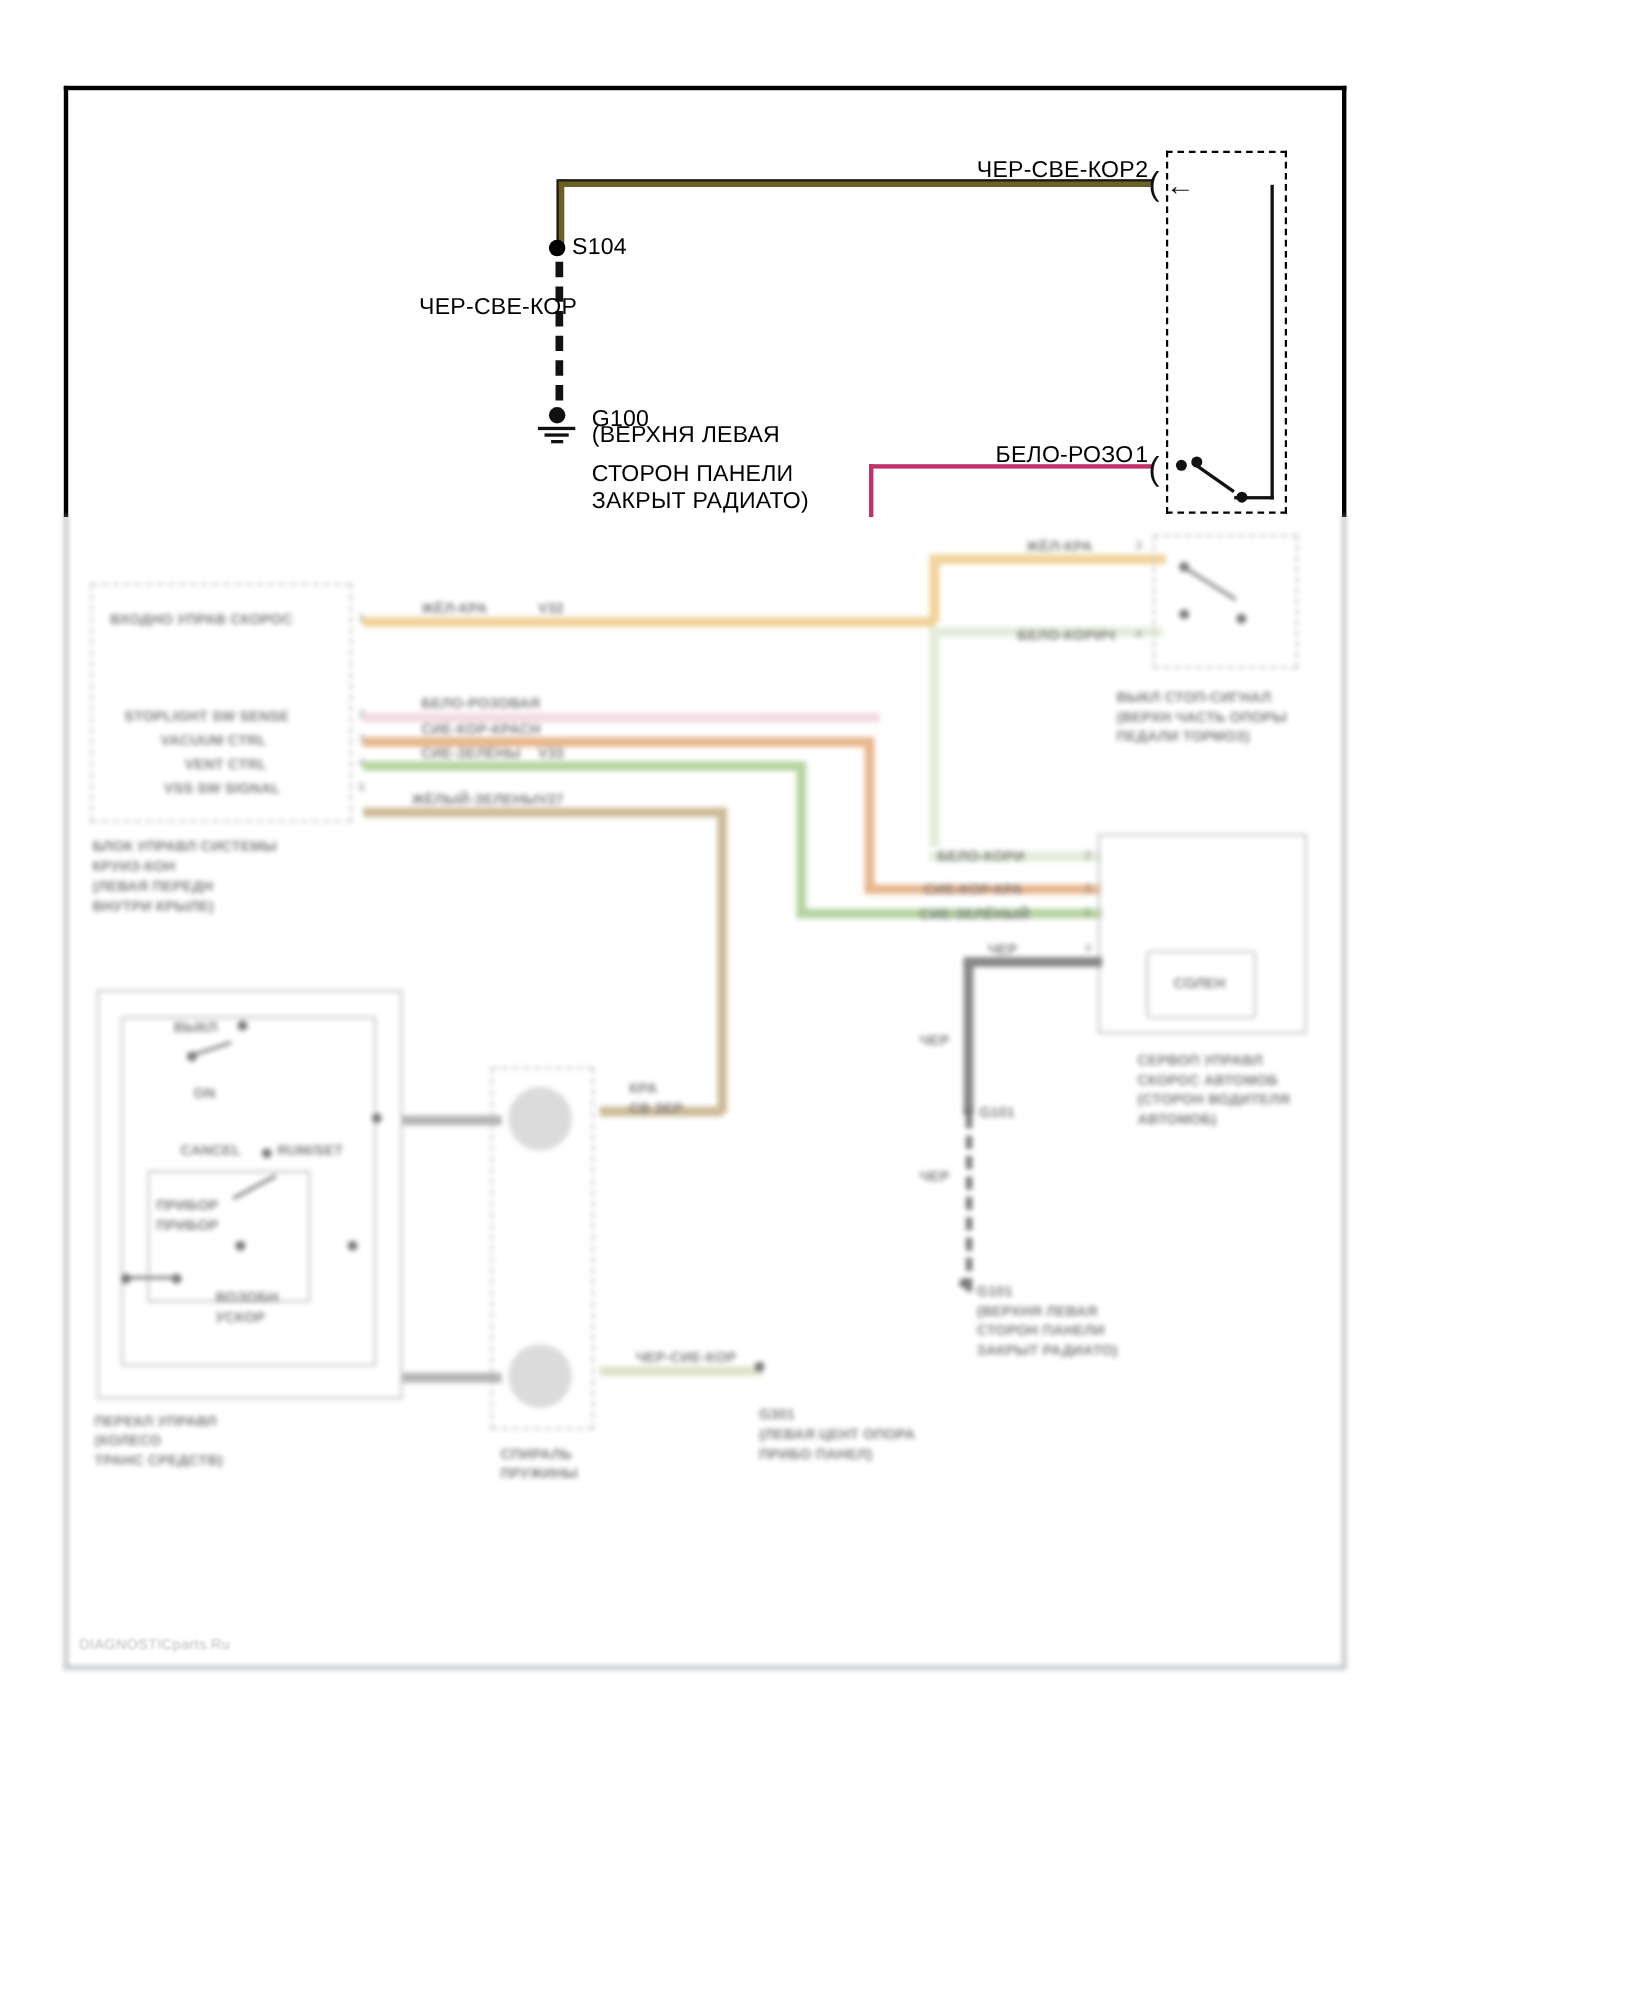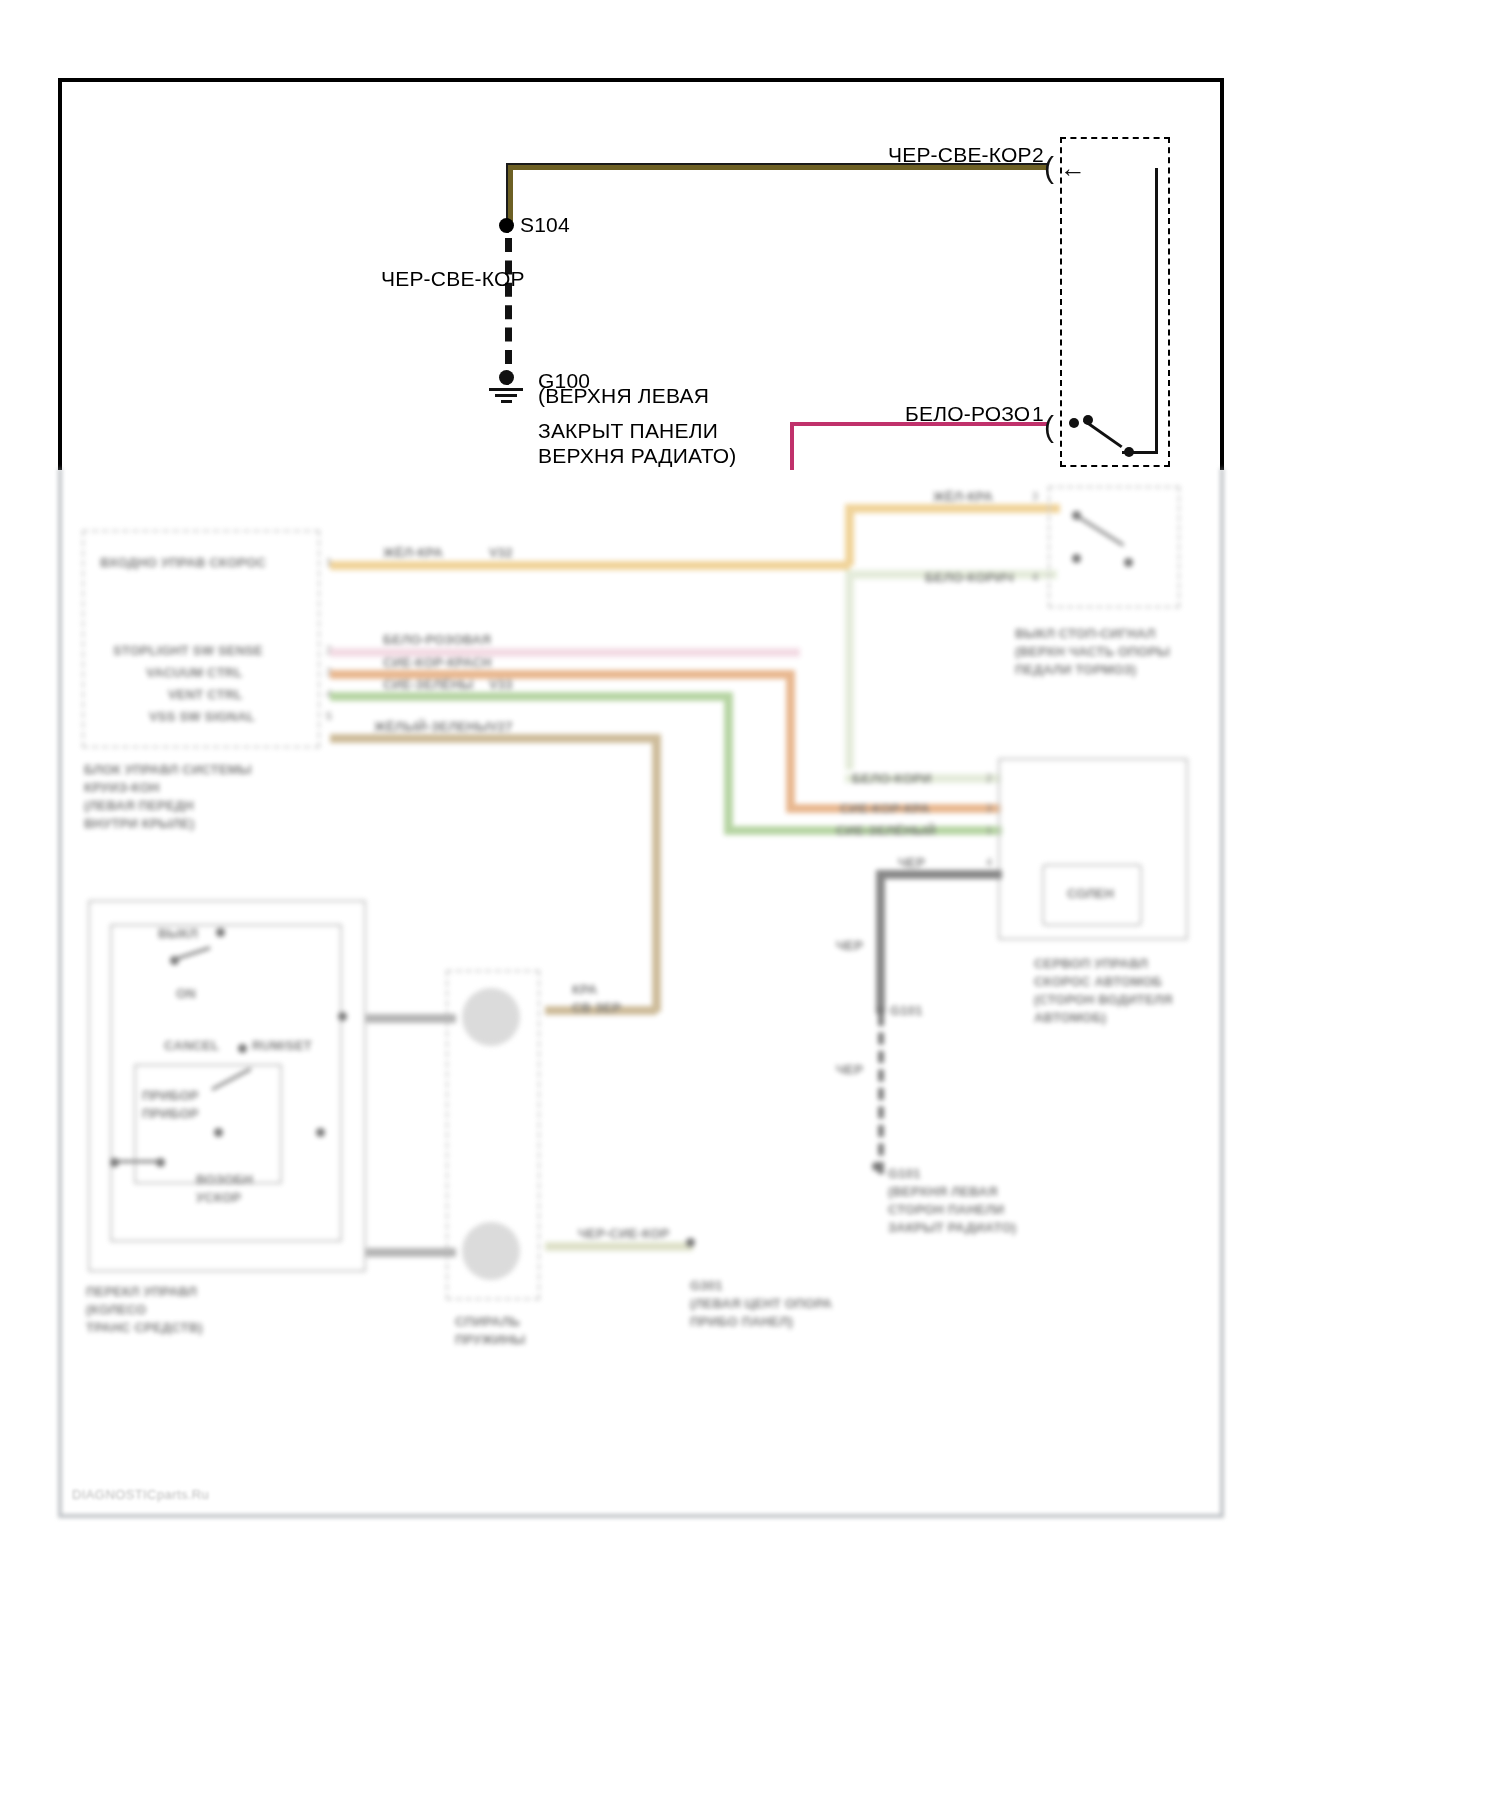--- a/index.html
+++ b/index.html
@@ -224,22 +224,22 @@
     <div class="lbl" style="left:381px; top:267px;">ЧЕР-СВЕ-КОР</div>
 
     <div class="gnd-sym">
       <i class="gnd-dot"></i>
       <i class="gnd-b1"></i>
       <i class="gnd-b2"></i>
       <i class="gnd-b3"></i>
     </div>
     <div class="lbl" style="left:538px; top:369px;">G100</div>
     <div class="lbl" style="left:538px; top:384px;">(ВЕРХНЯ ЛЕВАЯ</div>
-    <div class="lbl" style="left:538px; top:419px;">ЗАКРЫТ ПАНЕЛИ</div>
-    <div class="lbl" style="left:538px; top:444px;">ВЕРХНЯ РАДИАТО)</div>
+    <div class="lbl" style="left:538px; top:419px;">СТОРОН ПАНЕЛИ</div>
+    <div class="lbl" style="left:538px; top:444px;">ЗАКРЫТ РАДИАТО)</div>
 
     <div class="wire w-pink-h"></div>
     <div class="wire" style="left:790px; top:422px; width:4px; height:48px; background:#c0316b;"></div>
 
     <div class="dashbox conn-outline"></div>
     <div class="conn-right-wall"></div>
     <div class="conn-bot-wall"></div>
 
     <div class="lbl" style="left:888px; top:143px;">ЧЕР-СВЕ-КОР</div>
     <div class="pin" style="left:1032px; top:143px;">2</div>

